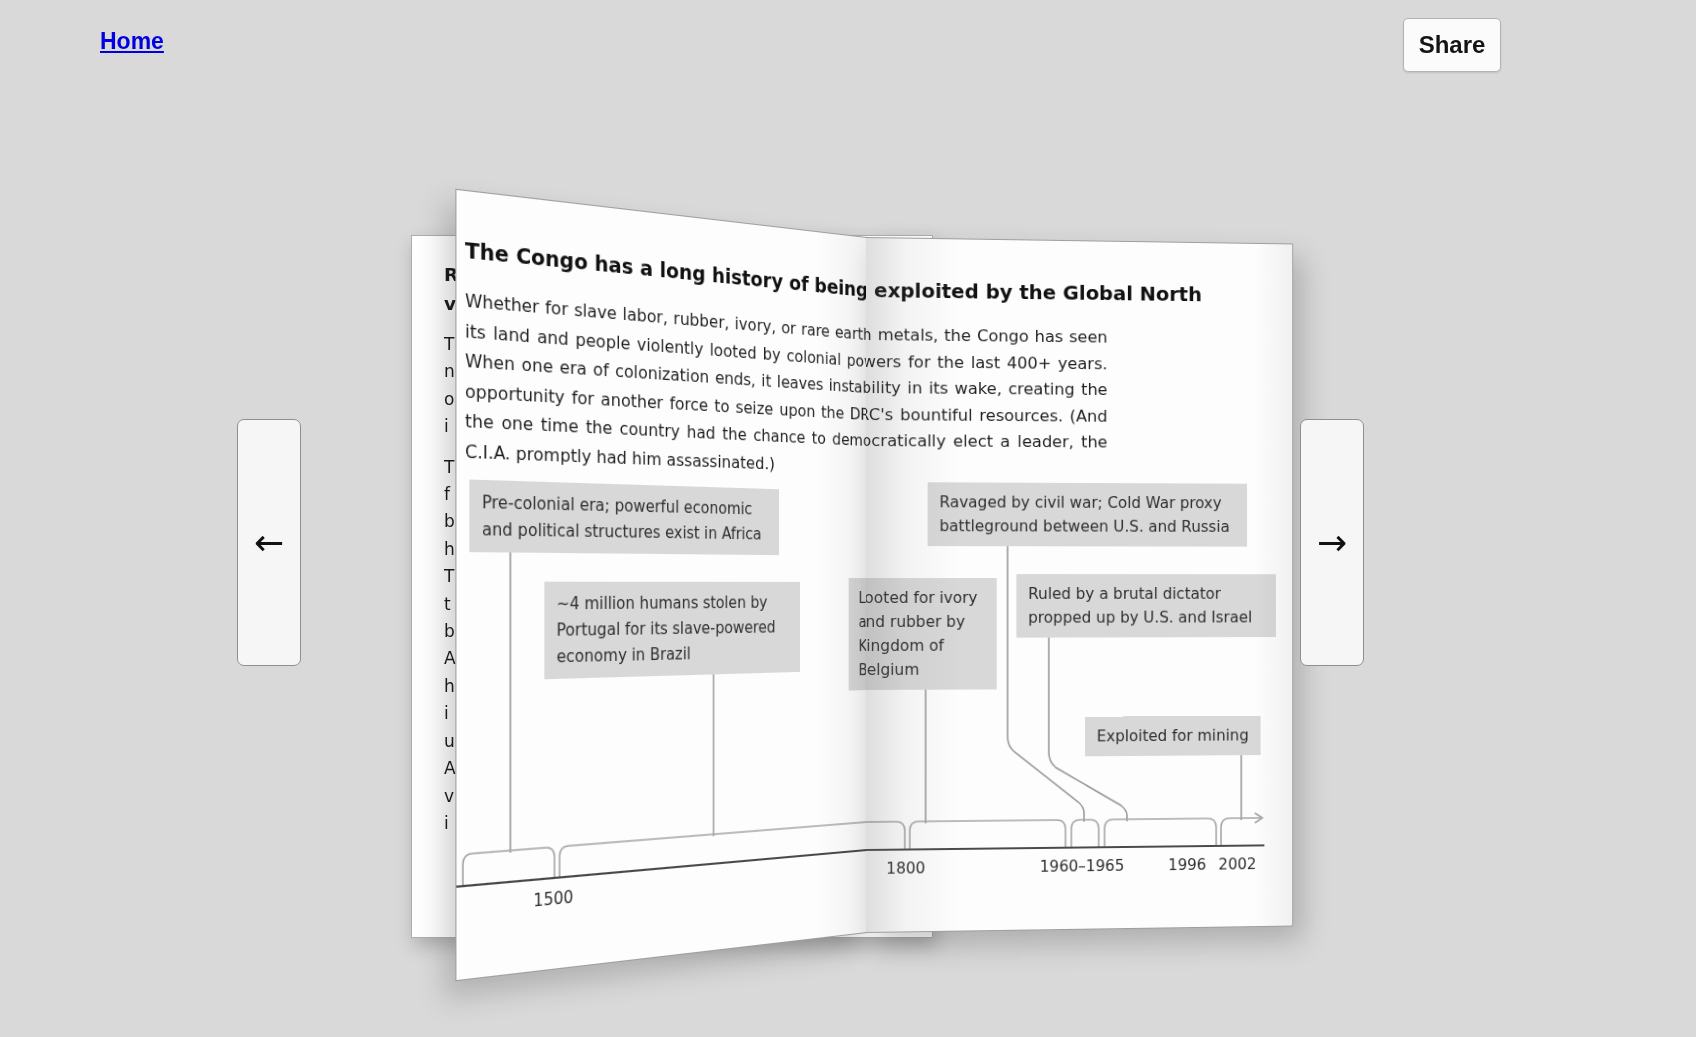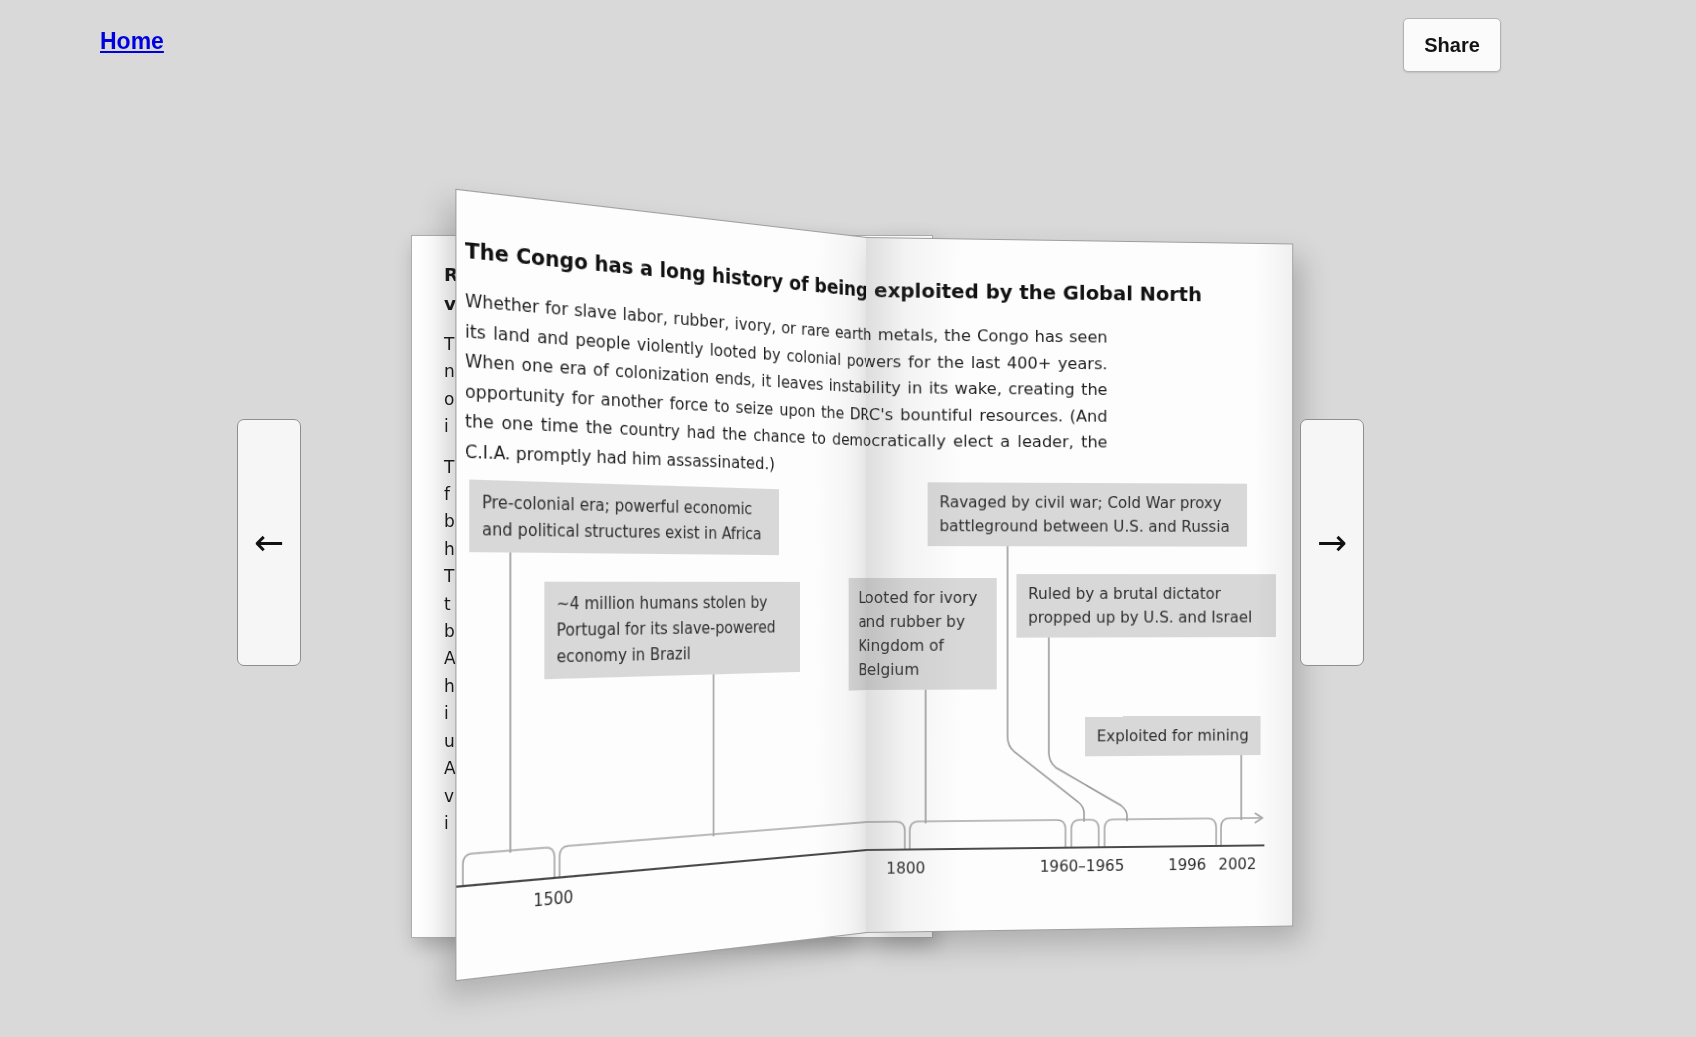--- a/index.html
+++ b/index.html
@@ -4,21 +4,21 @@
 <style>
   html,body{margin:0;padding:0;}
   body{background:#d9d9d9;font-family:"Liberation Sans",sans-serif;}
   #stage{position:relative;width:1696px;height:1037px;background:#d9d9d9;overflow:hidden;}
 
   
   .home-link{position:absolute;left:100px;top:28px;font-size:23px;font-weight:700;
     color:#0000e0;text-decoration:underline;cursor:pointer;}
   .share-btn{position:absolute;left:1403px;top:18px;width:98px;height:54px;
     background:#fbfbfb;border:1px solid #b3b3b3;border-radius:5px;
-    font-family:"Liberation Sans",sans-serif;font-weight:700;font-size:20px;color:#141414;
+    font-family:"Liberation Sans",sans-serif;font-weight:700;font-size:24px;color:#141414;
     display:flex;align-items:center;justify-content:center;cursor:pointer;
     box-shadow:0 1px 2px rgba(0,0,0,0.12);}
 
   
   .nav-btn{position:absolute;width:64px;height:247px;background:#f6f6f6;
     border:1px solid #8f8f8f;border-radius:7px;display:flex;align-items:center;
     justify-content:center;cursor:pointer;font-family:"DejaVu Sans",sans-serif;
     font-size:36px;color:#111;}
   #prev-btn{left:237px;top:419px;}
   #next-btn{left:1300px;top:419px;}

